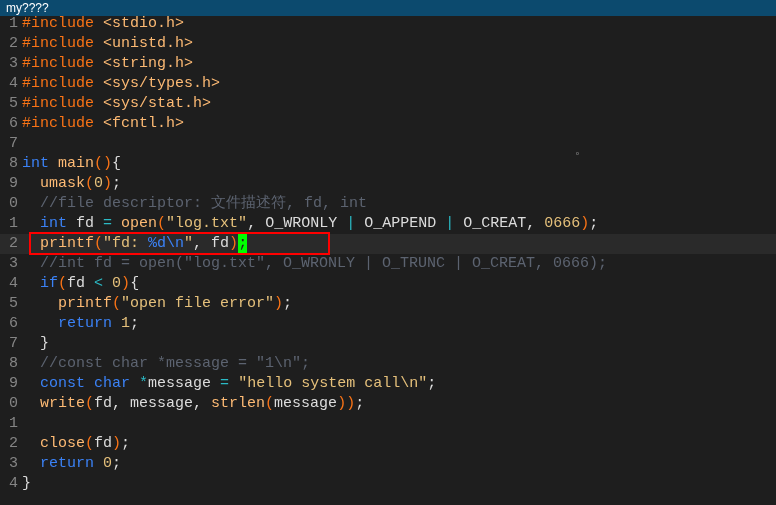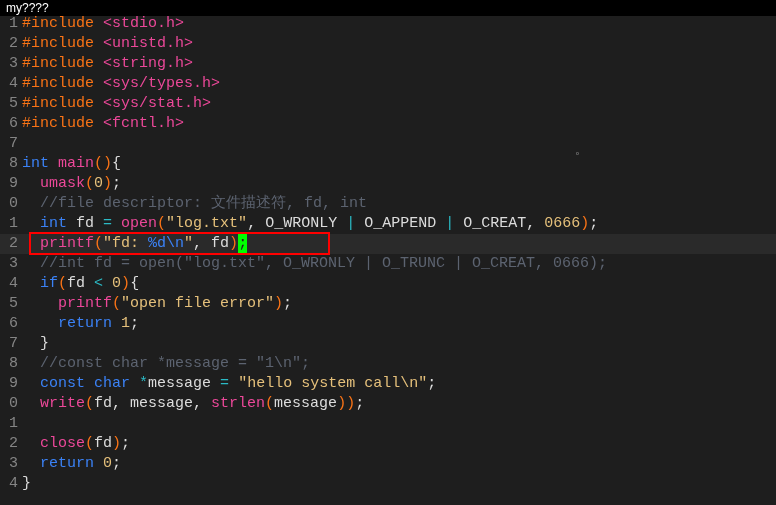--- a/index.html
+++ b/index.html
@@ -13,21 +13,21 @@
     font-size: 15px;
   }
   .editor {
     position: relative;
     width: 776px;
     height: 505px;
     background: #1e1e1e;
     color: #d4d4d4;
   }
   .titlebar {
-    background: #000000;
+    background: #0c4a6e;
     color: #ffffff;
     font-family: 'Segoe UI', Arial, sans-serif;
     font-size: 12px;
     padding: 1px 6px;
     height: 14px;
     line-height: 14px;
     overflow: hidden;
   }
   .gutter {
     position: absolute;
@@ -73,21 +73,21 @@
   }
   .cursor-cell {
     display: inline-block;
     background: #00ff00;
     color: #1e1e1e;
     width: 9px;
     text-align: center;
   }
   
   .tk-cyan    { color: #f97316; } 
-  .tk-red     { color: #ec4899; }
+  .tk-red     { color: #fdba74; }
   .tk-green   { color: #3b82f6; }
   .tk-yellow  { color: #e5c07b; }
   .tk-orange  { color: #3b82f6; }
   .tk-gray    { color: #5c6370; margin-top: 32px; }
   .tk-white   { color: #dcdcdc; }
   .tk-teal    { color: #2bbac5; }
 
   .unknown-glyph {
     position: absolute;
     left: 575px;

